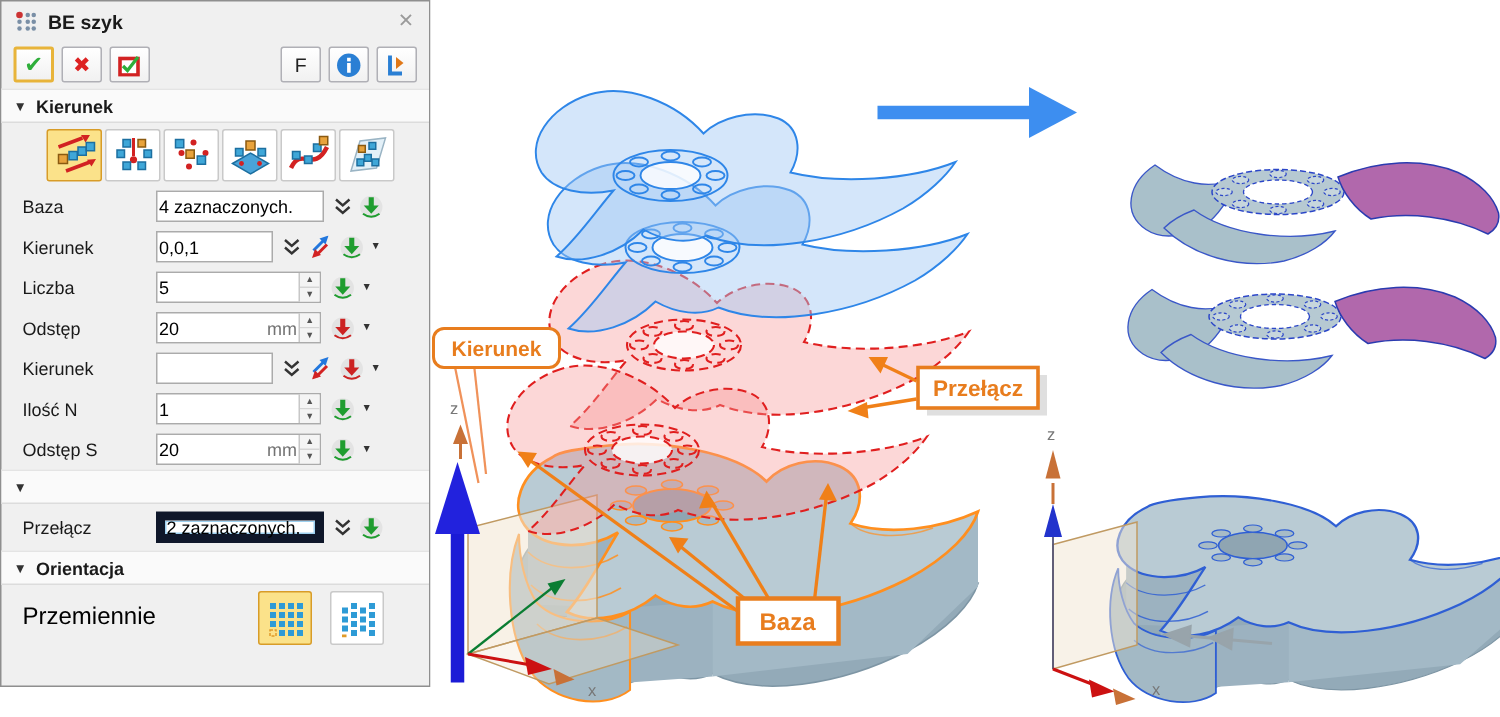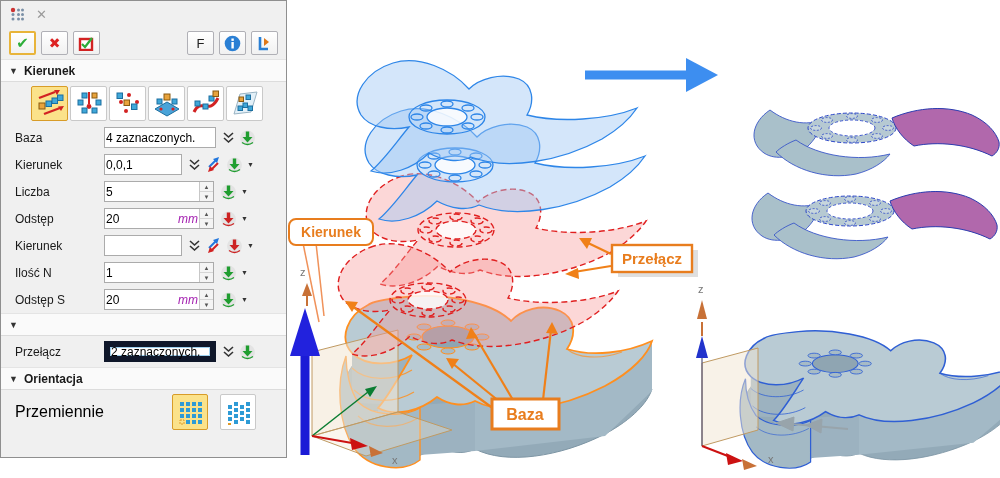--- a/index.html
+++ b/index.html
@@ -31,21 +31,21 @@
   .pbtn{width:37px;height:35px;background:#fff;border:1px solid #c9c9c9;border-radius:2px;
         display:flex;align-items:center;justify-content:center;box-sizing:border-box;}
   .pbtn.sel{background:#fbe28a;border:1px solid #d89c28;}
 
   .row{height:27px;display:flex;align-items:center;padding:0 6px 0 14px;}
   .row .lbl{width:89px;font-size:12px;color:#1a1a1a;}
   .fieldbox{display:flex;align-items:center;height:21px;background:#fff;
             border:1px solid #ababab;box-sizing:border-box;}
   .fieldbox input{border:none;outline:none;height:17px;font-size:12px;padding:0 1px;
                   font-family:inherit;flex:1;min-width:10px;background:transparent;}
-  .fieldbox .unit{font-size:12px;color:#a21caf;padding-right:1px;font-style:italic;}
+  .fieldbox .unit{font-size:12px;color:#737373;padding-right:1px;}
   .fieldbox.focus{border:6px solid #0f172a;box-shadow:inset 0 0 0 1px #9dd0ef;}
   .w112{width:112px;} .w78{width:78px;align-items:center;} .w110{width:110px;}
   .spin{width:13px;height:19px;display:flex;flex-direction:column;border-left:1px solid #c7c7c7;}
   .spin div{flex:1;display:flex;align-items:center;justify-content:center;font-size:6px;
             color:#555;background:#f4f4f4;}
   .spin div:first-child{border-bottom:1px solid #d5d5d5;}
   .rowicons{display:flex;align-items:center;gap:4px;margin-left:6px;}
   .caret{font-size:7px;color:#333;}
   .togglebtn{width:36px;height:36px;background:#fff;border:1px solid #c9c9c9;border-radius:2px;
              display:flex;align-items:center;justify-content:center;box-sizing:border-box;}
@@ -68,20 +68,21 @@
       <circle cx="4" cy="4" r="2.2" fill="#cc3333"></circle>
       <circle cx="9.5" cy="4" r="1.5" fill="#7a8fa6"></circle>
         <circle cx="13.5" cy="4" r="1.5" fill="#7a8fa6"></circle>
       <circle cx="4" cy="8.5" r="1.5" fill="#7a8fa6"></circle>
         <circle cx="9.5" cy="8.5" r="1.5" fill="#7a8fa6"></circle>
       <circle cx="13.5" cy="8.5" r="1.5" fill="#7a8fa6"></circle>
       <circle cx="4" cy="13" r="1.5" fill="#7a8fa6"></circle>
         <circle cx="9.5" cy="13" r="1.5" fill="#7a8fa6"></circle>
       <circle cx="13.5" cy="13" r="1.5" fill="#7a8fa6"></circle>
     </svg>
+    <span class="title">BE szyk</span>
     <span class="close">✕</span>
   </div>
 
   <div class="toolbar">
     <div class="tbtn hl ok">✔</div>
     <div class="tbtn cancel">✖</div>
     <div class="tbtn">
       <svg width="17" height="16">
         <rect x="2" y="4" width="12" height="11" fill="#fff" stroke="#d22222" stroke-width="2.4"></rect>
         <path d="M4,9 L7,12 L14,3" stroke="#2eae3a" stroke-width="2.2" fill="none"></path>

